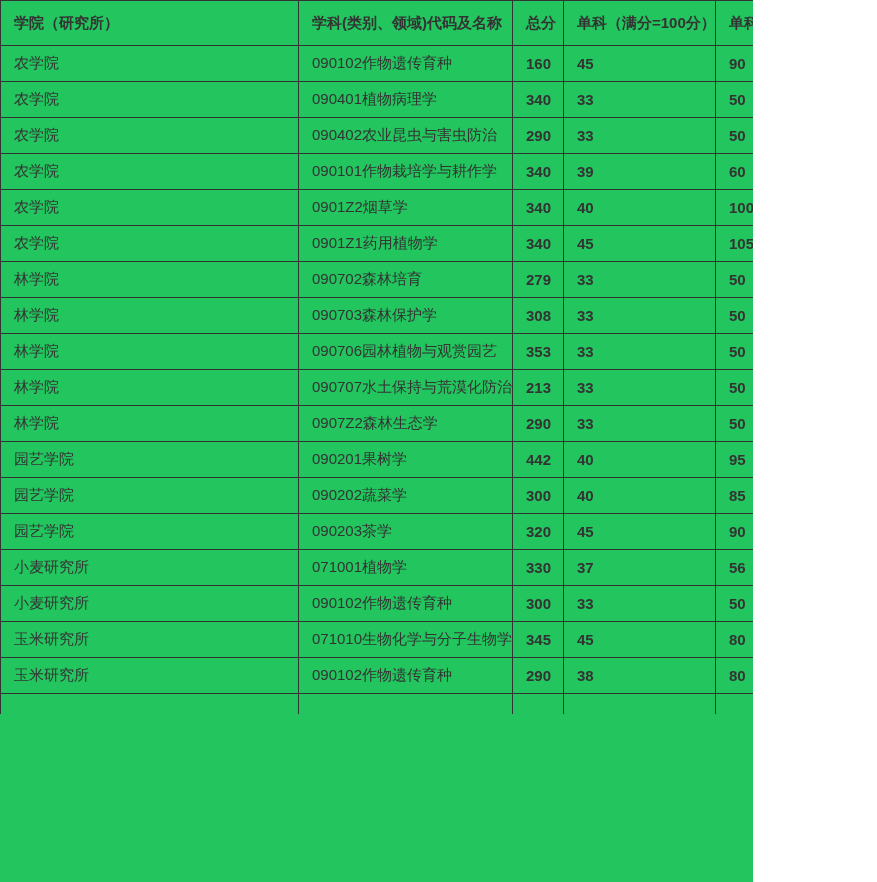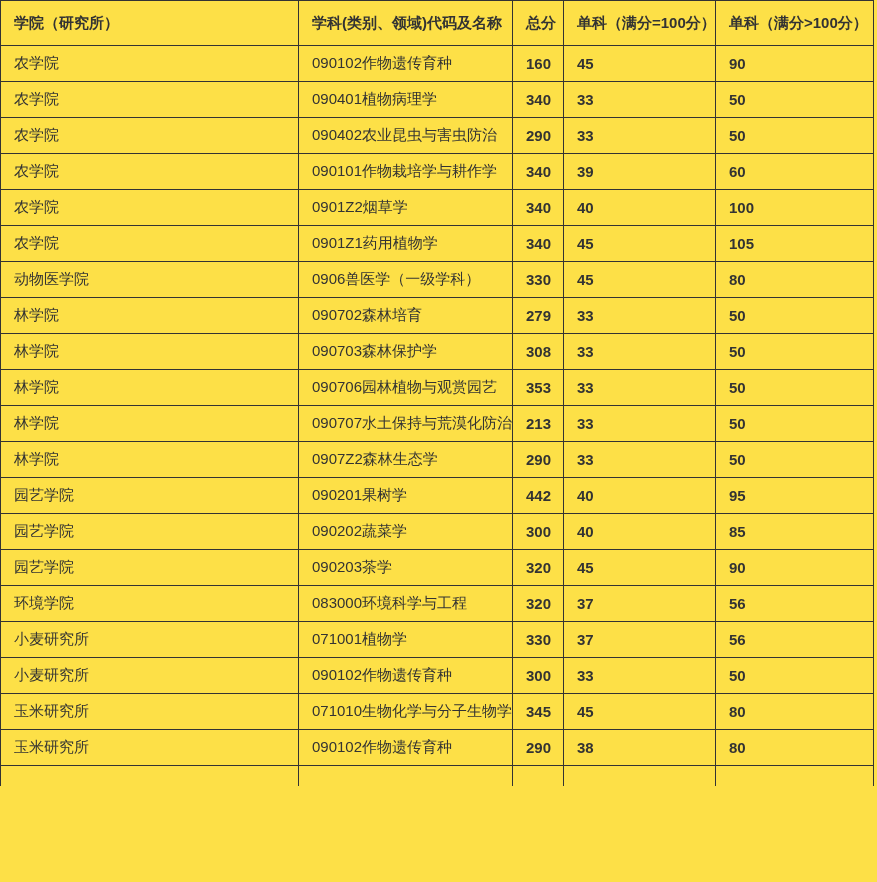--- a/index.html
+++ b/index.html
@@ -1,25 +1,25 @@
 <!DOCTYPE html>
 <html><head>
 <meta charset="utf-8">
 <style>
   html, body {
     margin: 0;
     padding: 0;
     background: #ffffff;
   }
   .page {
-    width: 877px;
+    width: 753px;
     height: 882px;
     overflow: hidden;
     position: relative;
-    background: #fde047;
+    background: #22c55e;
     font-family: "Liberation Sans", "DejaVu Sans", sans-serif;
   }
   table.score-table {
     border-collapse: collapse;
     table-layout: fixed;
     width: 873px;
     color: #333333;
   }
   .score-table th,
   .score-table td {
@@ -106,27 +106,20 @@
           <td class="num">100</td>
         </tr>
         <tr>
           <td>农学院</td>
           <td>0901Z1药用植物学</td>
           <td class="num">340</td>
           <td class="num">45</td>
           <td class="num">105</td>
         </tr>
         <tr>
-          <td>动物医学院</td>
-          <td>0906兽医学（一级学科）</td>
-          <td class="num">330</td>
-          <td class="num">45</td>
-          <td class="num">80</td>
-        </tr>
-        <tr>
           <td>林学院</td>
           <td>090702森林培育</td>
           <td class="num">279</td>
           <td class="num">33</td>
           <td class="num">50</td>
         </tr>
         <tr>
           <td>林学院</td>
           <td>090703森林保护学</td>
           <td class="num">308</td>
@@ -169,27 +162,20 @@
           <td class="num">85</td>
         </tr>
         <tr>
           <td>园艺学院</td>
           <td>090203茶学</td>
           <td class="num">320</td>
           <td class="num">45</td>
           <td class="num">90</td>
         </tr>
         <tr>
-          <td>环境学院</td>
-          <td>083000环境科学与工程</td>
-          <td class="num">320</td>
-          <td class="num">37</td>
-          <td class="num">56</td>
-        </tr>
-        <tr>
           <td>小麦研究所</td>
           <td>071001植物学</td>
           <td class="num">330</td>
           <td class="num">37</td>
           <td class="num">56</td>
         </tr>
         <tr>
           <td>小麦研究所</td>
           <td>090102作物遗传育种</td>
           <td class="num">300</td>

